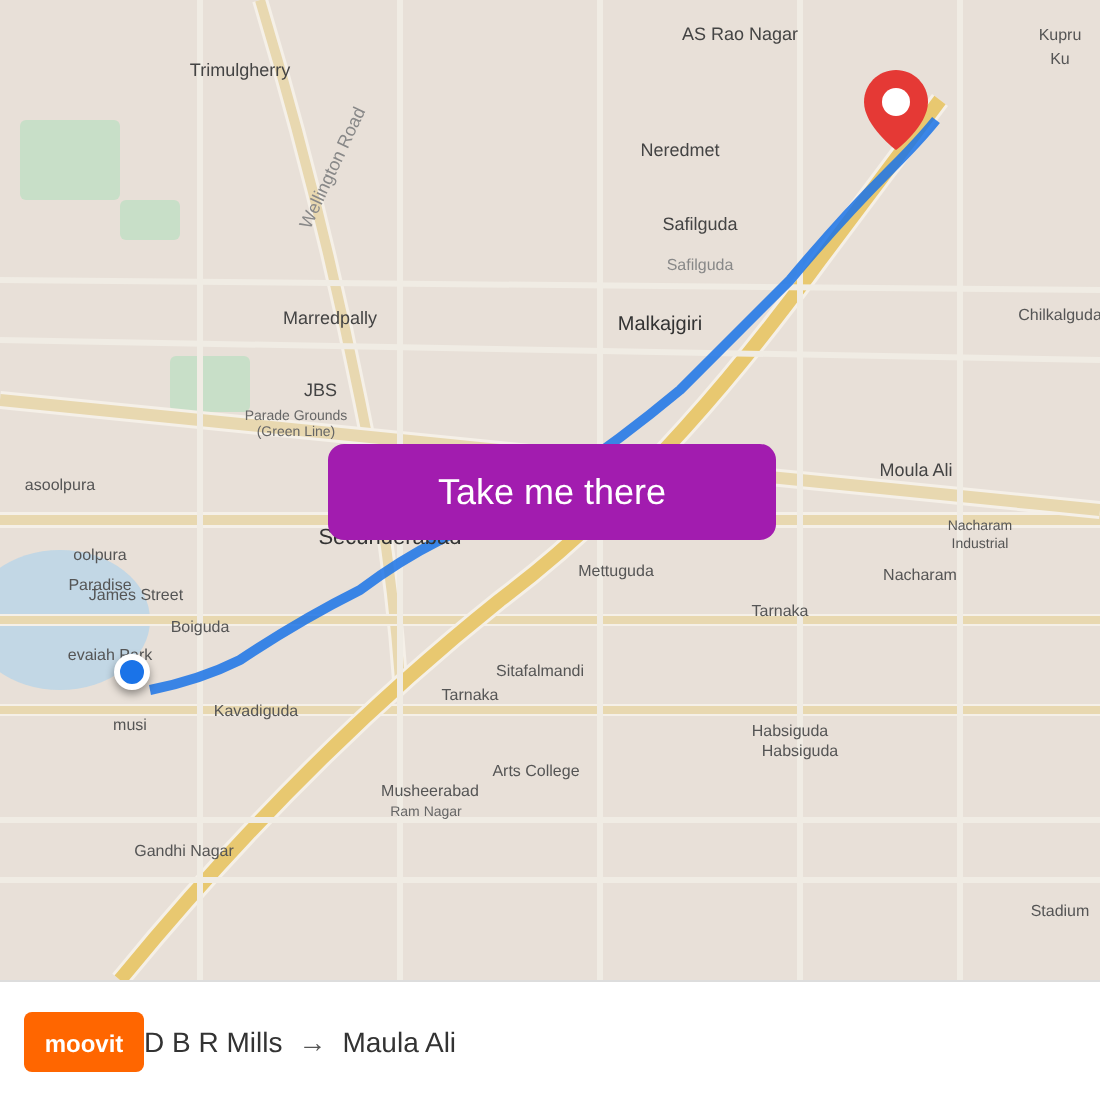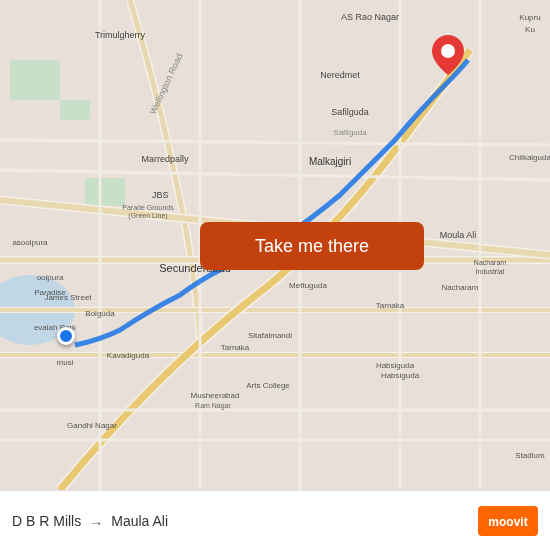--- a/index.html
+++ b/index.html
@@ -27,32 +27,31 @@
       top: 0; left: 0;
     }
 
     
     #take-me-there-btn {
       position: absolute;
       top: 222px;
       left: 164px;
       width: 224px;
       height: 48px;
-      background-color: #c2410c;
+      background-color: #a21caf;
       color: white;
       border: none;
       border-radius: 8px;
       font-size: 18px;
       font-weight: 500;
       cursor: pointer;
       z-index: 10;
       display: flex;
       align-items: center;
       justify-content: center;
-      margin-left: 36px;
     }
 
     
     #bottom-bar {
       width: 550px;
       height: 60px;
       background-color: #ffffff;
       display: flex;
       align-items: center;
       justify-content: space-between;
@@ -237,28 +236,28 @@
       <path d="M16 0 C7.163 0 0 7.163 0 16 C0 28 16 40 16 40 C16 40 32 28 32 16 C32 7.163 24.837 0 16 0Z" fill="#e53935"></path>
       <circle cx="16" cy="16" r="7" fill="white"></circle>
     </svg>
   </div>
 
   <button id="take-me-there-btn">Take me there</button>
 
 </div>
 
 <div id="bottom-bar">
-  <div id="route-info">
-    <span id="origin-text">D B R Mills</span>
-    <span id="arrow-icon">→</span>
-    <span id="destination-text">Maula Ali</span>
-  </div>
-
   <div id="moovit-logo">
     <div id="moovit-logo-img">
 
       <svg width="60" height="28" viewBox="0 0 60 28" xmlns="http://www.w3.org/2000/svg">
         <rect width="60" height="28" rx="4" fill="#ff6600"></rect>
         <text x="30" y="19" font-size="12" fill="white" text-anchor="middle" font-weight="bold" font-family="Arial">moovit</text>
       </svg>
     </div>
   </div>
+
+  <div id="route-info">
+    <span id="origin-text">D B R Mills</span>
+    <span id="arrow-icon">→</span>
+    <span id="destination-text">Maula Ali</span>
+  </div>
 </div>
 
 </body></html>

